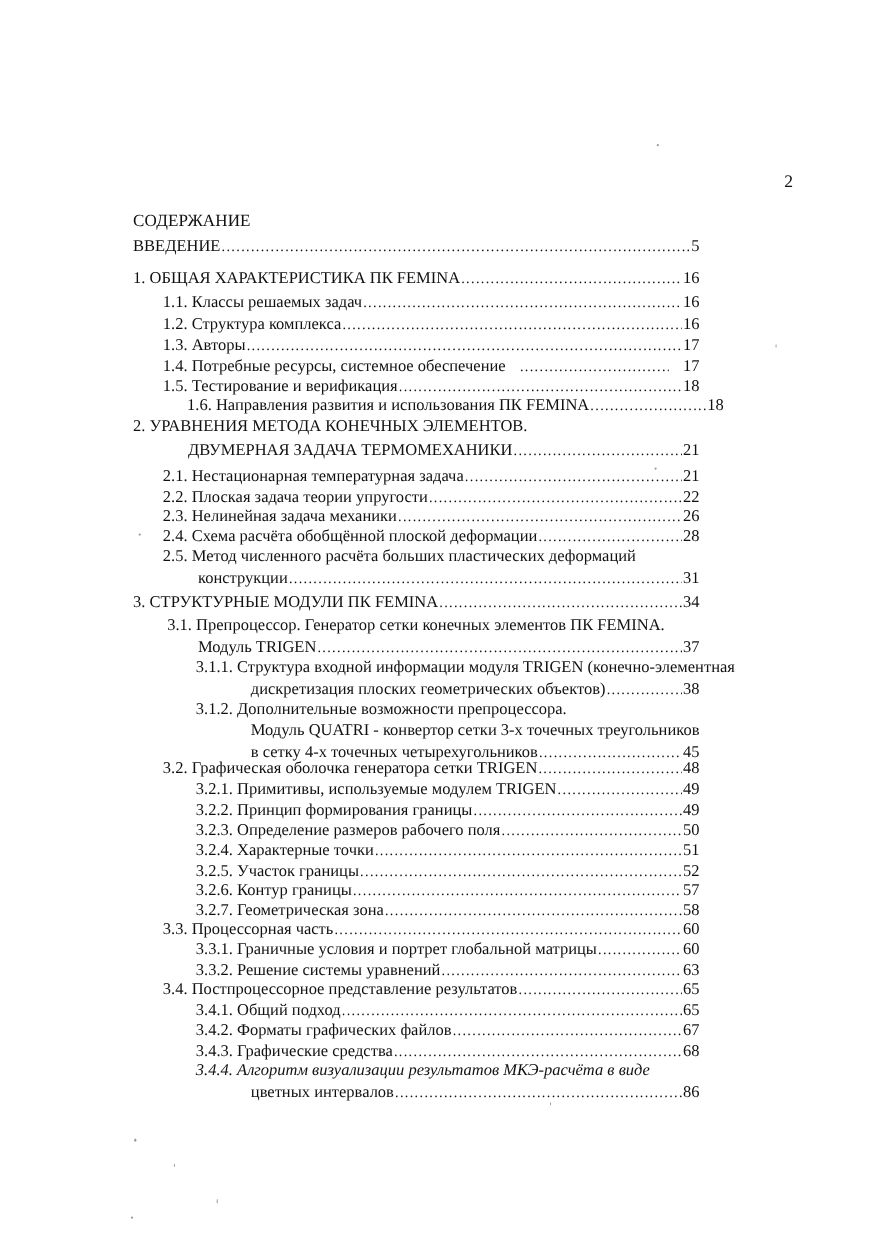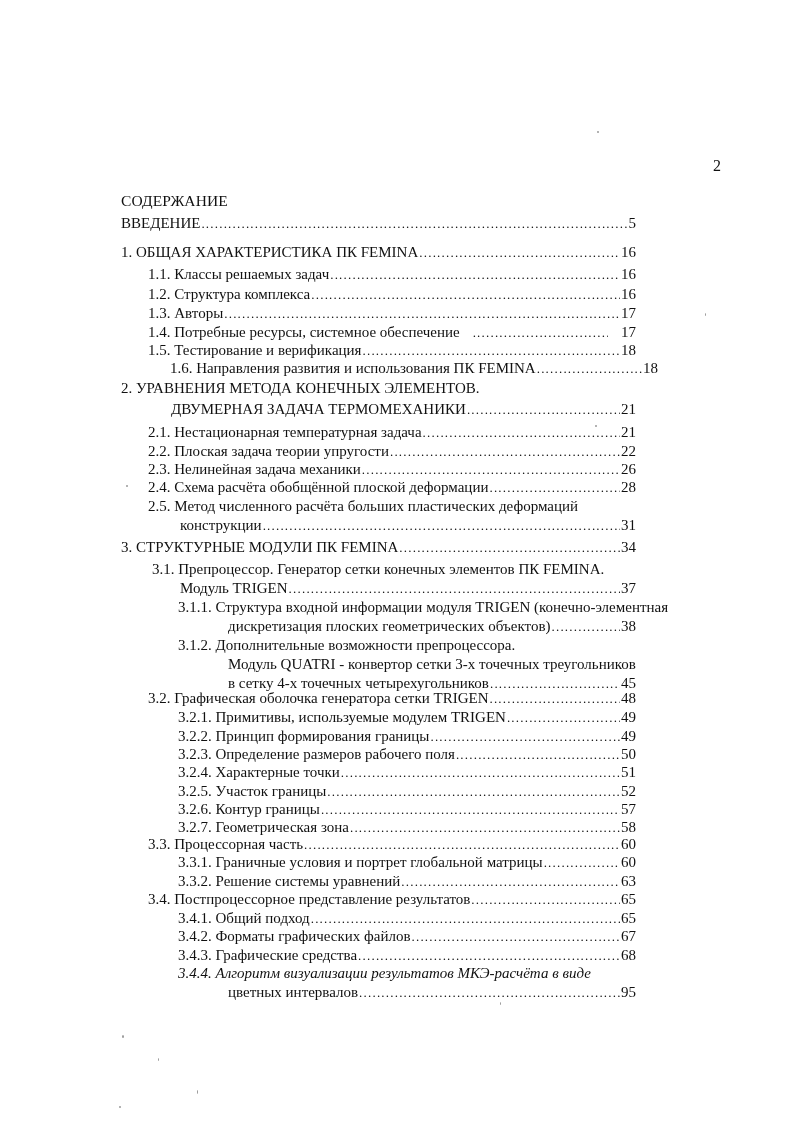--- a/index.html
+++ b/index.html
@@ -307,21 +307,21 @@
     </div>
     <div class="row nodots" style="top: 964px; font-style: italic;">
       <div class="line" style="left: 178px;">
         <span class="text">3.4.4. Алгоритм визуализации результатов МКЭ-расчёта в виде</span>
       </div>
     </div>
     <div class="row" style="top: 983px;">
       <div class="line" style="left: 228px;">
         <span class="text">цветных интервалов</span>
         <span class="dots"></span>
-        <span class="num">95</span>
+        <span class="num">86</span>
       </div>
     </div>
   </div>
 
 <div class="speck" style="left:597px;top:131px;width:2px;height:2px;"></div>
 <div class="speck" style="left:705px;top:313px;width:1px;height:3px;"></div>
 <div class="speck" style="left:595px;top:425px;width:2px;height:2px;"></div>
 <div class="speck" style="left:126px;top:485px;width:2px;height:2px;"></div>
 <div class="speck" style="left:122px;top:1035px;width:2px;height:3px;"></div>
 <div class="speck" style="left:158px;top:1058px;width:1px;height:3px;"></div>

